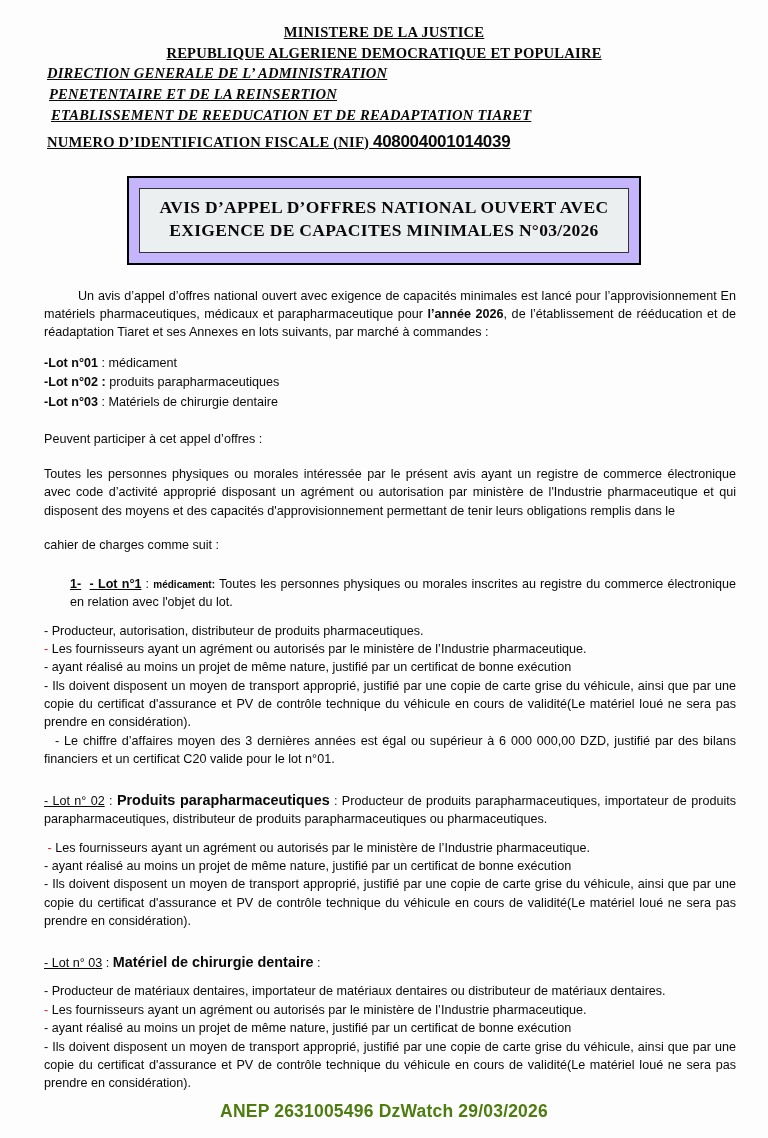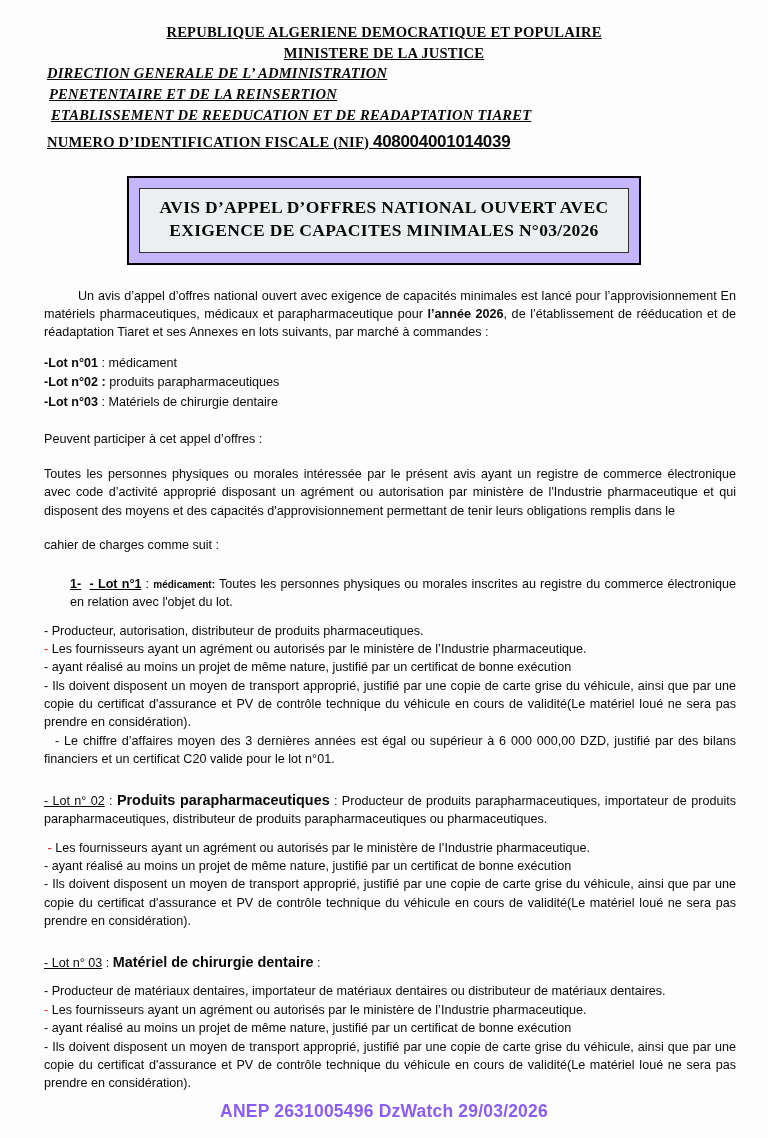--- a/index.html
+++ b/index.html
@@ -185,22 +185,22 @@
     font-size: 17.5px;
     letter-spacing: 0.2px;
   }
 </style>
 </head>
 <body>
 
 <div class="page">
 
   <div class="header">
+    <div class="hdr-line hdr-center"><span class="u">MINISTERE DE LA JUSTICE</span></div>
     <div class="hdr-line hdr-center"><span class="u">REPUBLIQUE ALGERIENE DEMOCRATIQUE ET POPULAIRE</span></div>
-    <div class="hdr-line hdr-center"><span class="u">MINISTERE DE LA JUSTICE</span></div>
     <div class="hdr-line hdr-left"><span class="u">DIRECTION GENERALE  DE L’ ADMINISTRATION</span></div>
     <div class="hdr-line hdr-left indent1"><span class="u">PENETENTAIRE   ET   DE    LA   REINSERTION</span></div>
     <div class="hdr-line hdr-left indent2"><span class="u">ETABLISSEMENT  DE   REEDUCATION ET DE READAPTATION TIARET</span></div>
     <div class="hdr-line nif-line"><span class="u"><span>NUMERO D’IDENTIFICATION FISCALE (NIF)</span> <span class="nif-num">408004001014039</span></span></div>
   </div>
 
   <div class="title-wrap">
     <div class="title-box-outer">
       <div class="title-box-inner">
         <div>AVIS D’APPEL D’OFFRES NATIONAL OUVERT AVEC</div>
@@ -250,15 +250,15 @@
       <p class="li"><span>-</span><span> Producteur de matériaux dentaires, importateur de matériaux dentaires ou distributeur de matériaux dentaires.</span></p>
       <p class="li"><span class="dash-red">-</span><span> Les fournisseurs ayant un agrément  ou autorisés par le ministère de l’Industrie pharmaceutique.</span></p>
       <p class="li"><span>-</span><span> ayant réalisé au moins un projet  de même nature, justifié par un certificat de bonne exécution</span></p>
       <p class="li"><span>-</span><span> Ils doivent disposent un moyen de transport approprié, justifié par une copie de carte grise du véhicule, ainsi que par une copie du certificat d'assurance et PV de contrôle technique du véhicule en cours de validité(Le matériel loué ne sera pas prendre en considération).</span></p>
     </div>
 
     <p class="closing"><span class="ind"></span></p>
 
   </div>
 
-  <div class="footer" style="color: #8b5cf6;">ANEP 2631005496 DzWatch 29/03/2026</div>
+  <div class="footer" style="color: #4d7c0f;">ANEP 2631005496 DzWatch 29/03/2026</div>
 
 </div>
 
 </body></html>

